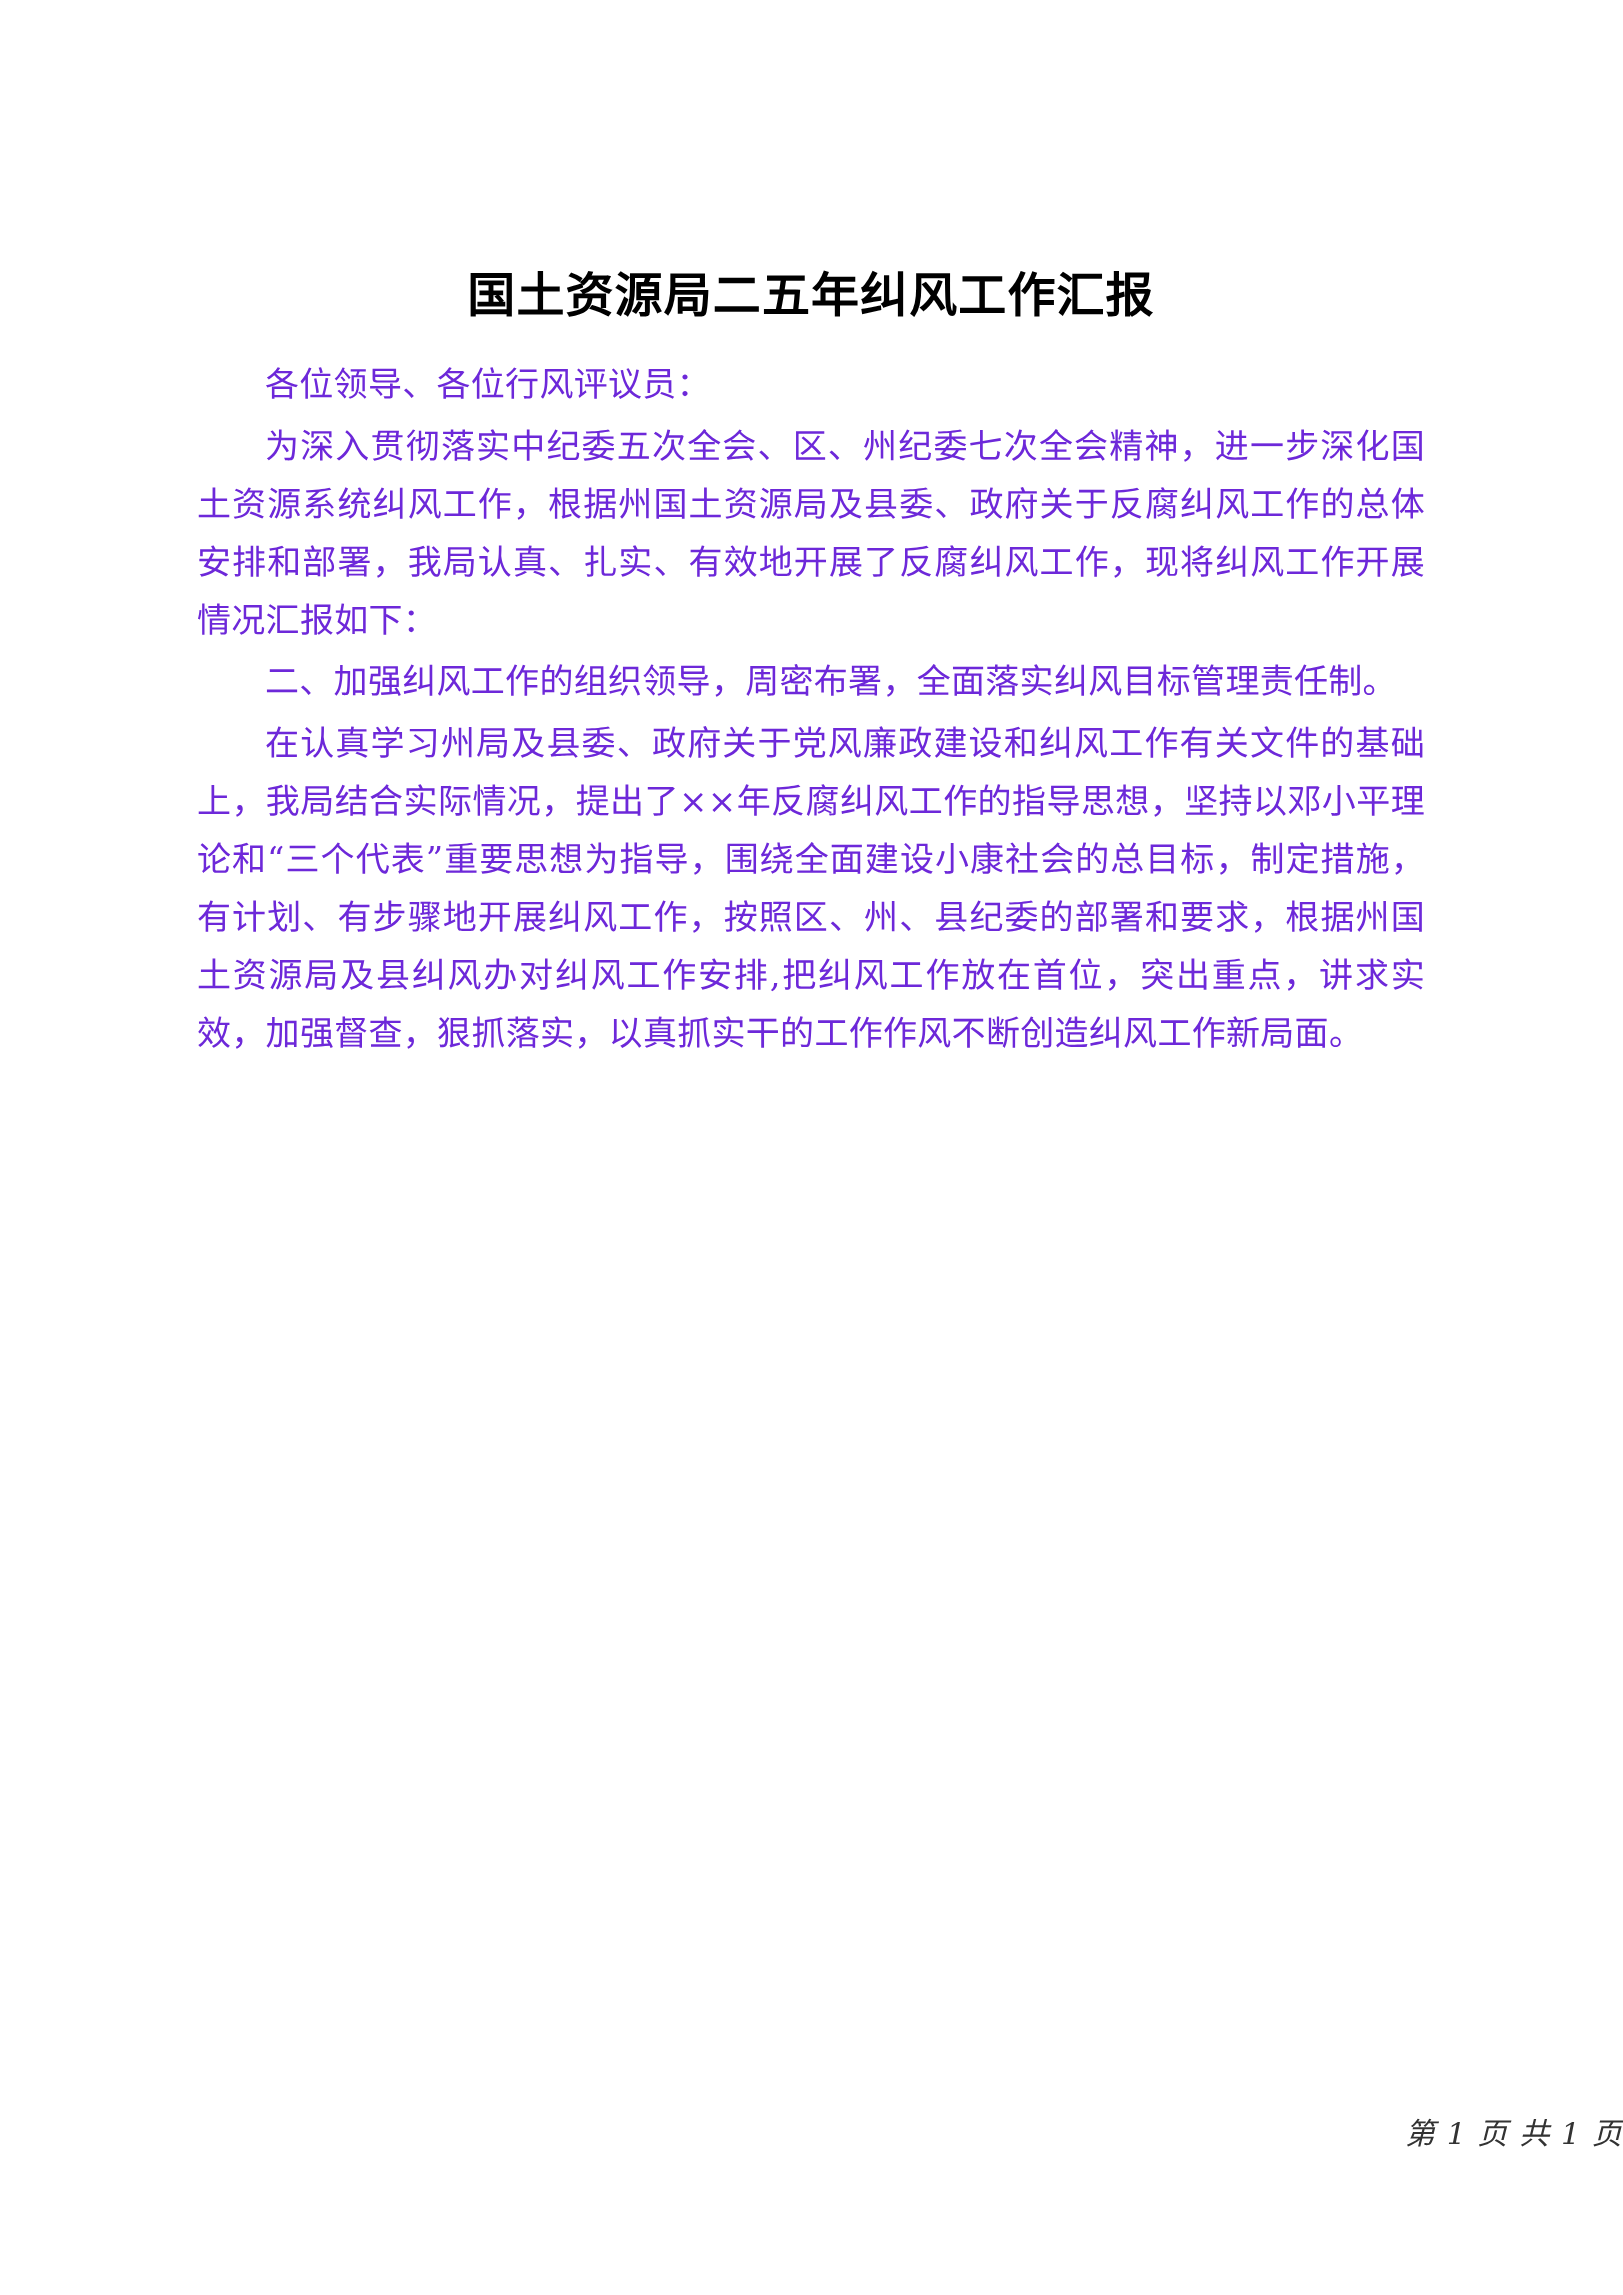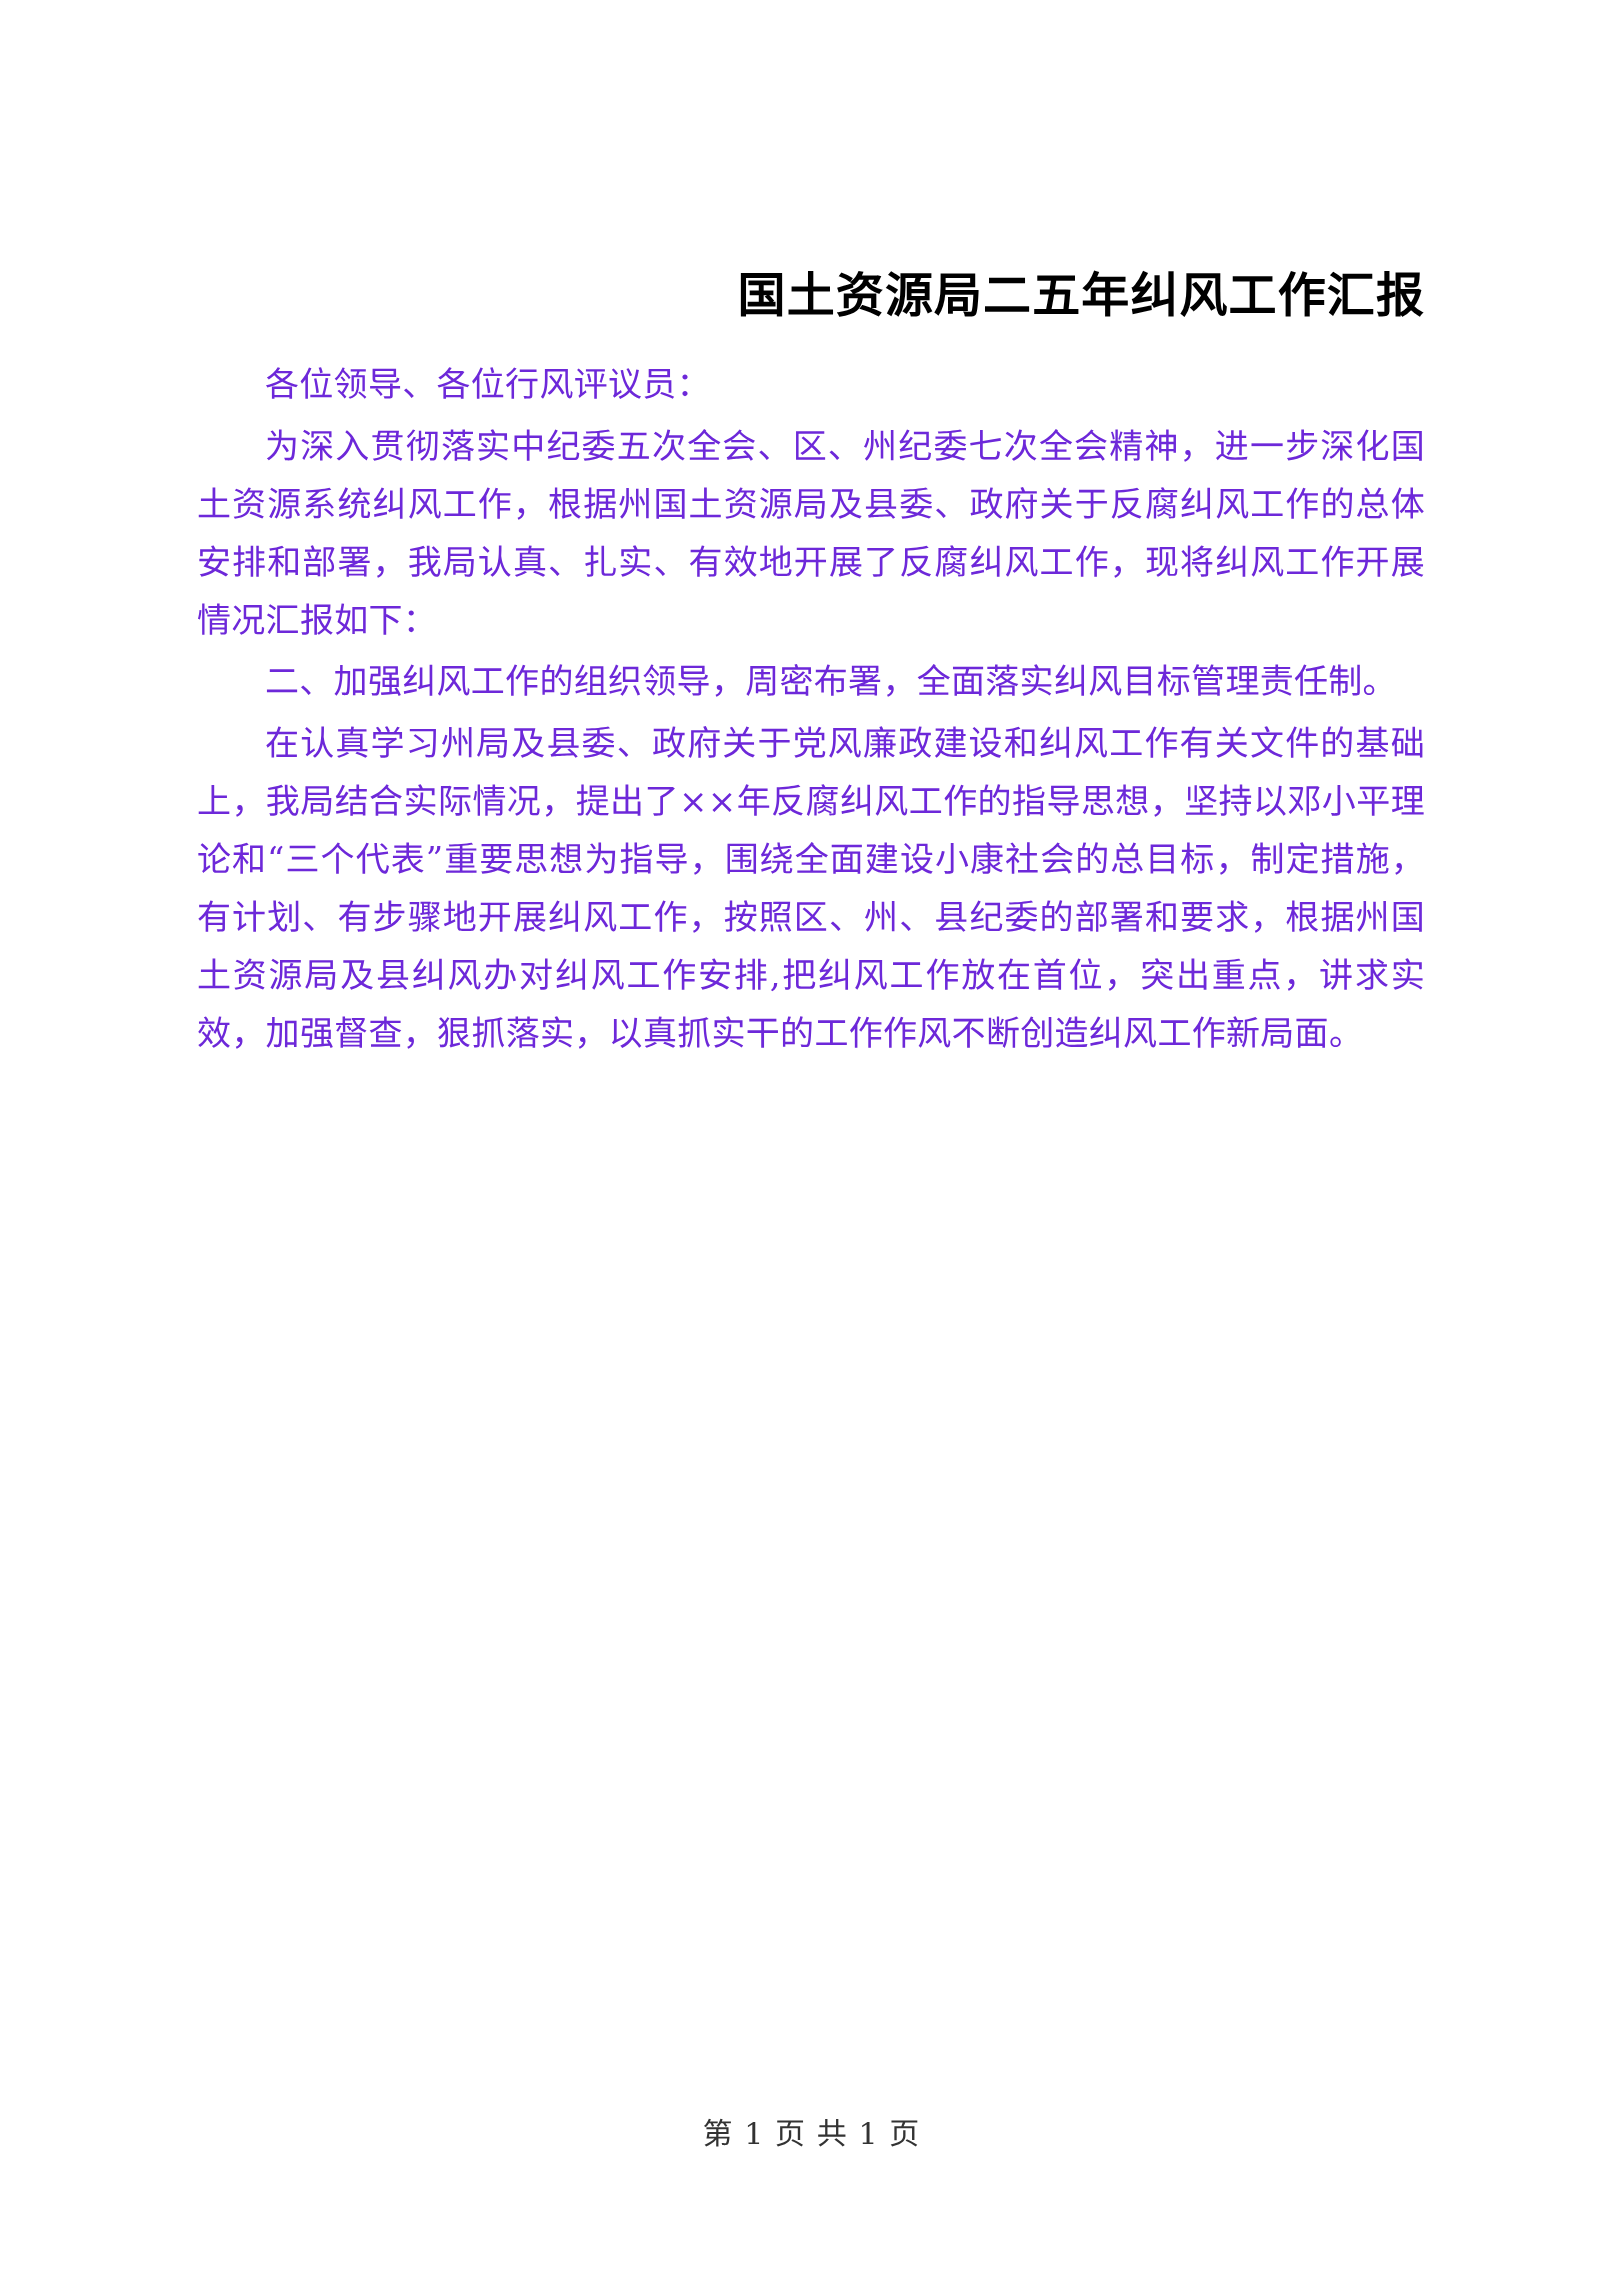--- a/index.html
+++ b/index.html
@@ -25,46 +25,47 @@
     position: absolute;
     left: 197px;
     top: 264px;
     width: 1228px;
   }
   .doc-title {
     font-family: "DejaVu Sans", "Liberation Sans", sans-serif;
     font-weight: bold;
     font-size: 48px;
     line-height: 1.3;
-    text-align: right;
+    text-align: center;
     letter-spacing: 1.1px;
     margin: 0 0 29px 0;
     color: #000;
   }
   .para {
     font-family: "DejaVu Serif", "Liberation Serif", serif;
     font-size: 34px;
     line-height: 58px;
     text-align: justify;
     text-justify: inter-ideograph;
     margin: 0 0 3.4px 0;
     text-indent: 68px;
     color: #6d28d9;
     letter-spacing: 0.3px;
   }
   .footer {
     position: absolute;
     left: 0;
     right: 0;
     top: 2109px;
-    text-align: center;
+    text-align: right;
     font-family: "DejaVu Serif", "Liberation Serif", serif;
     font-size: 30px;
     color: #333;
     letter-spacing: 1.1px;
+    font-style: italic;
   }
 </style>
 </head>
 <body>
 
 <div class="page">
 
   <div class="content">
 
     <h1 class="doc-title">国土资源局二五年纠风工作汇报</h1>

